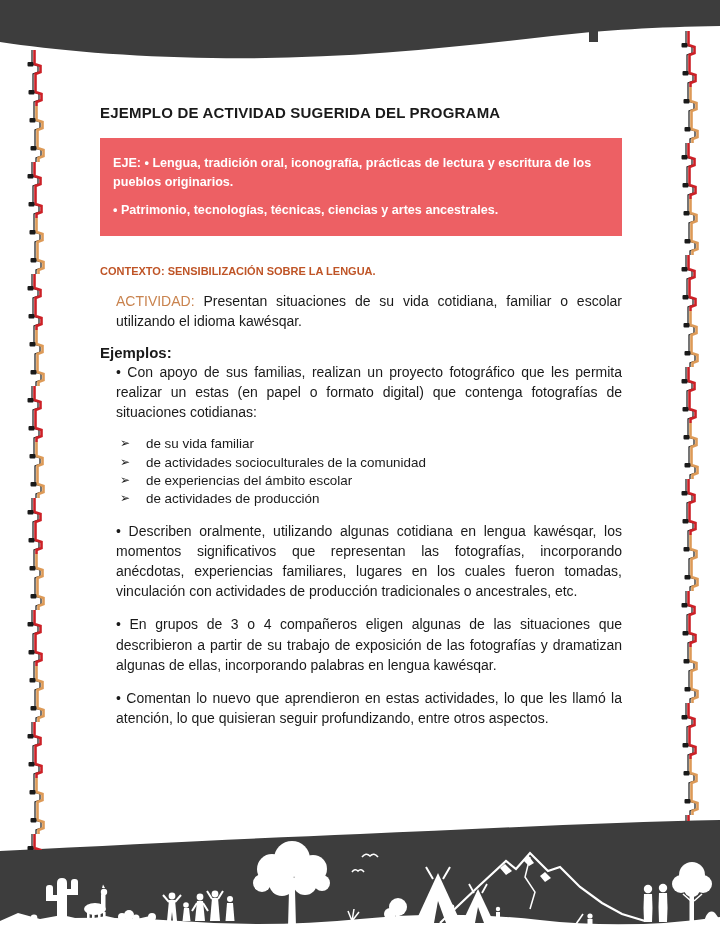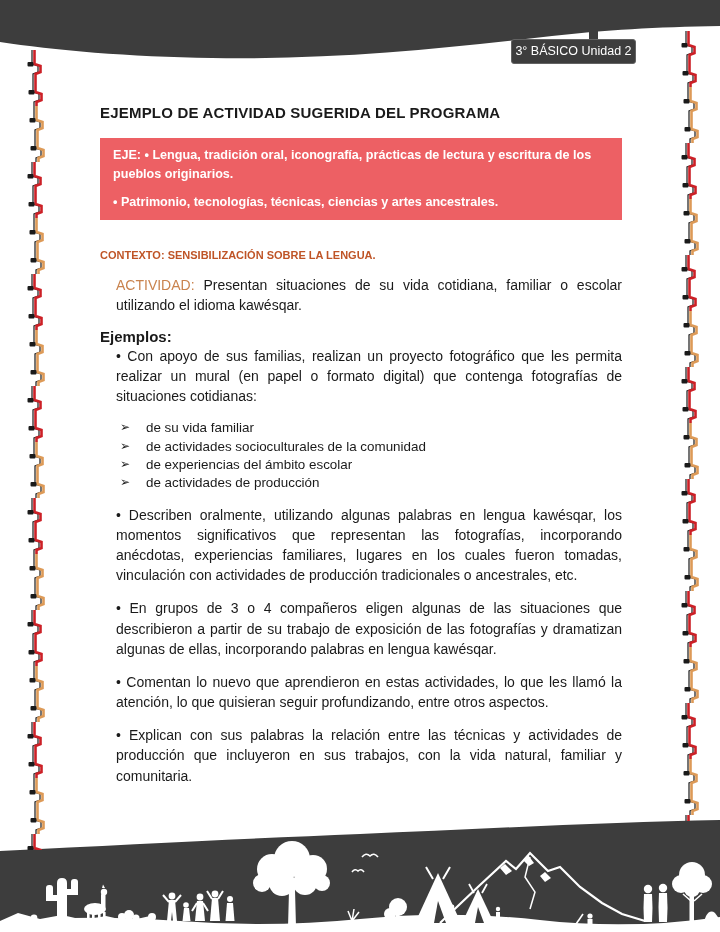--- a/index.html
+++ b/index.html
@@ -21,42 +21,41 @@
   }
   .badge-stem{position:absolute;left:589px;top:22px;width:9px;height:20px;background:var(--band,#3d3d3d);z-index:2;}
   .side-border{position:absolute;z-index:1;}
   .side-border.left{left:21px;top:50px;}
   .side-border.right{left:675px;top:31px;}
   .bottom-band{position:absolute;left:0;top:817px;}
   .content{position:absolute;left:100px;top:104px;width:522px;z-index:4;}
   .page-title{font-size:15px;font-weight:bold;margin:0 0 17px 0;letter-spacing:.2px;}
   .eje-box{
     background:var(--eje-bg,#ed6064);color:#ffffff;font-weight:bold;font-size:12.6px;
-    line-height:1.5;padding:8px 13px;margin:0 0 29px 0;
+    line-height:1.5;padding:16px 13px;margin:0 0 29px 0;
   }
   .eje-box p{margin:0;}
   .eje-box p + p{margin-top:9px;}
   .contexto-heading{color:var(--contexto,#bf5426);font-weight:bold;font-size:11px;margin:12px 0 14px 0;}
   .body-par{font-size:14px;line-height:1.44;margin:0 0 13px 16px;text-align:justify;}
   .actividad-label{color:var(--actividad,#c9834e);}
   .ejemplos-heading{font-size:15px;font-weight:bold;margin:0 0 1px 0;}
   .arrow-list{margin:2px 0 13px 0;}
   .arrow-item{display:flex;font-size:13.4px;line-height:1.35;padding-left:20px;}
   .arrow-glyph{width:26px;flex:0 0 26px;font-size:12px;}
 </style>
 </head>
 <body>
 
 <div class="page">
 
   <svg class="top-band" width="720" height="72" viewBox="0 0 720 72">
     <path style="fill:var(--band,#3d3d3d)" d="M0,0 H720 V26 C655,27 605,30 552,36 C448,48 338,60 212,58 C130,57 52,50 0,42 Z"></path>
   </svg>
   <div class="badge-stem"></div>
-  <div class="unit-badge">3° BÁSICO Unidad 2</div>
 
   <svg class="side-border left" width="26" height="800" viewBox="0 0 26 800">
     <defs>
       <pattern id="zzL" width="26" height="112" patternUnits="userSpaceOnUse">
         <path d="M11,0 L11,14 L17,16 L17,22 L12,24 L12,42 L18,44 L18,50 L13,52 L13,56" fill="none" stroke="#2b2b2b" stroke-width="1.3"></path>
         <path d="M13.5,0 L13.5,14 L19.5,16 L19.5,22 L14.5,24 L14.5,42 L20.5,44 L20.5,50 L15.5,52 L15.5,56" fill="none" style="stroke:var(--border-red,#cc2026)" stroke-width="2.6"></path>
         <rect x="6.5" y="12" width="6" height="4.5" rx="1" fill="#1a1a1a"></rect>
         <rect x="7.5" y="40" width="6" height="4.5" rx="1" fill="#1a1a1a"></rect>
         <path d="M13,56 L13,70 L19,72 L19,78 L14,80 L14,98 L20,100 L20,106 L15,108 L15,112" fill="none" stroke="#2b2b2b" stroke-width="1.3"></path>
         <path d="M15.5,56 L15.5,70 L21.5,72 L21.5,78 L16.5,80 L16.5,98 L22.5,100 L22.5,106 L17.5,108 L17.5,112" fill="none" style="stroke:var(--border-orange,#dd9a57)" stroke-width="2.6"></path>
@@ -90,45 +89,44 @@
       <p>EJE: • Lengua, tradición oral, iconografía, prácticas de lectura y escritura de los pueblos originarios.</p>
       <p>• Patrimonio, tecnologías, técnicas, ciencias y artes ancestrales.</p>
     </div>
 
     <p class="contexto-heading">CONTEXTO: SENSIBILIZACIÓN SOBRE LA LENGUA.</p>
 
     <p class="body-par"><span class="actividad-label">ACTIVIDAD:</span><span> Presentan situaciones de su vida cotidiana, familiar o escolar utilizando el idioma kawésqar.</span></p>
 
     <p class="ejemplos-heading">Ejemplos:</p>
 
-    <p class="body-par">• Con apoyo de sus familias, realizan un proyecto fotográfico que les permita realizar un mural (en papel o formato digital) que contenga fotografías de situaciones cotidianas:</p>
+    <p class="body-par">• Con apoyo de sus familias, realizan un proyecto fotográfico que les permita realizar un estas (en papel o formato digital) que contenga fotografías de situaciones cotidianas:</p>
 
     <div class="arrow-list">
       <div class="arrow-item">
           <span class="arrow-glyph">➢</span>
           <span>de su vida familiar</span>
         </div>
       <div class="arrow-item">
           <span class="arrow-glyph">➢</span>
           <span>de actividades socioculturales de la comunidad</span>
         </div>
       <div class="arrow-item">
           <span class="arrow-glyph">➢</span>
           <span>de experiencias del ámbito escolar</span>
         </div>
       <div class="arrow-item">
           <span class="arrow-glyph">➢</span>
           <span>de actividades de producción</span>
         </div>
     </div>
 
-    <p class="body-par">• Describen oralmente, utilizando algunas palabras en lengua kawésqar, los momentos significativos que representan las fotografías, incorporando anécdotas, experiencias familiares, lugares en los cuales fueron tomadas, vinculación con actividades de producción tradicionales o ancestrales, etc.</p>
+    <p class="body-par">• Describen oralmente, utilizando algunas cotidiana en lengua kawésqar, los momentos significativos que representan las fotografías, incorporando anécdotas, experiencias familiares, lugares en los cuales fueron tomadas, vinculación con actividades de producción tradicionales o ancestrales, etc.</p>
     <p class="body-par">• En grupos de 3 o 4 compañeros eligen algunas de las situaciones que describieron a partir de su trabajo de exposición de las fotografías y dramatizan algunas de ellas, incorporando palabras en lengua kawésqar.</p>
     <p class="body-par">• Comentan lo nuevo que aprendieron en estas actividades, lo que les llamó la atención, lo que quisieran seguir profundizando, entre otros aspectos.</p>
-    <p class="body-par">• Explican con sus palabras la relación entre las técnicas y actividades de producción que incluyeron en sus trabajos, con la vida natural, familiar y comunitaria.</p>
   </div>
 
   <svg class="bottom-band" width="720" height="115" viewBox="0 0 720 115">
     <path style="fill:var(--band,#3d3d3d)" d="M0,34 C140,27 260,21 360,17 C480,12 610,5 720,3 L720,115 L0,115 Z"></path>
     <g fill="#ffffff">
 
       <path d="M0,115 V105 Q90,97 180,104 T360,102 T540,103 T720,100 V115 Z"></path>
       <path d="M0,104 L18,96 L40,102 L62,98 L84,103 L106,99 L128,104 L150,99 L160,115 L0,115 Z"></path>
 
       <g>

